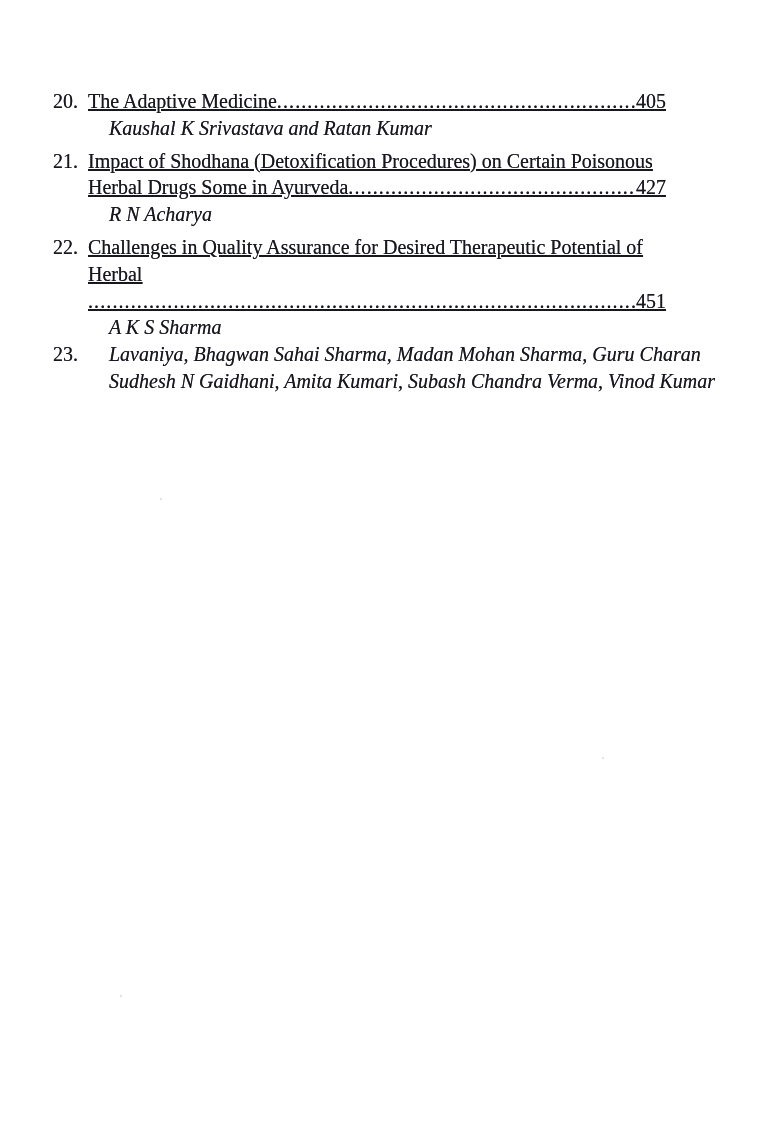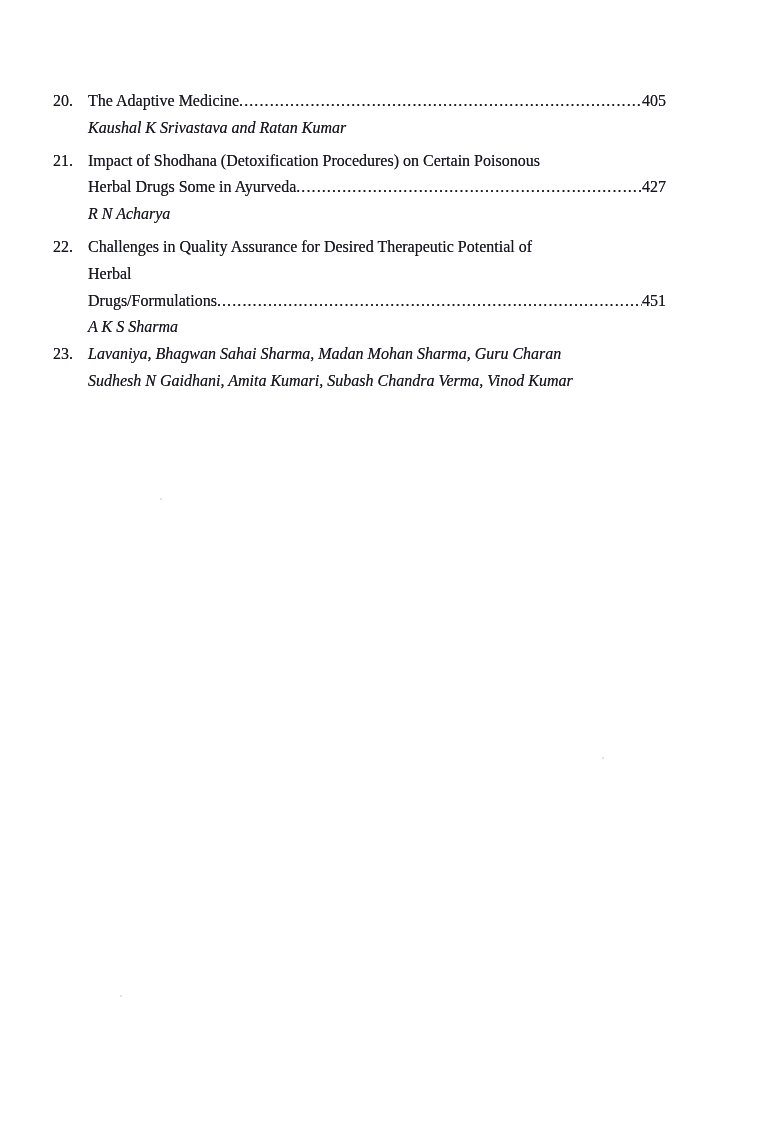--- a/index.html
+++ b/index.html
@@ -17,51 +17,51 @@
     color: #17171f;
   }
   .toc {
     position: absolute;
     left: 53px;
     top: 88px;
     width: 613px;
     list-style: none;
     margin: 0;
     padding: 0;
-    font-size: 16px;
+    font-size: 20px;
     line-height: 26.8px;
     text-shadow: 0 0 0.5px rgba(20,20,35,0.75); 
   }
   .entry {
     position: relative;
     padding-left: 35px;
   }
   .entry.gap-before { margin-top: 6px; }
   .entry-num {
     position: absolute;
     left: 0;
     top: 0;
     width: 35px;
   }
-  .tl { white-space: nowrap; }
+  .tl { white-space: nowrap; text-decoration: underline; }
   .tl.leader-line {
     display: flex;
     align-items: baseline;
   }
   .tl .t-text { white-space: nowrap; flex: 0 0 auto; }
   .leader {
     flex: 1 1 auto;
     overflow: hidden;
     white-space: nowrap;
     letter-spacing: 1.1px;
     min-width: 8px;
   }
   .pagenum { flex: 0 0 auto; }
   .authors { font-style: italic; }
-  .authors .a-line { white-space: nowrap; }
+  .authors .a-line { white-space: nowrap; margin-left: 21px; }
   .speck {
     position: absolute;
     border-radius: 50%;
     background: #d9d9d9;
   }
 </style>
 </head>
 <body>
 
 <div class="page">
@@ -87,21 +87,20 @@
         </div>
         <div class="authors">
           <div class="a-line">R N Acharya</div>
         </div>
       </li>
       <li class="entry gap-before">
         <span class="entry-num">22.</span>
         <div class="tl"><span>Challenges in Quality Assurance for Desired Therapeutic Potential of</span></div>
         <div class="tl"><span>Herbal</span></div>
         <div class="tl leader-line">
-          <span class="t-text">Drugs/Formulations</span>
           <span class="leader">................................................................................................................................................................</span>
           <span class="pagenum">451</span>
         </div>
         <div class="authors">
           <div class="a-line">A K S Sharma</div>
         </div>
       </li>
       <li class="entry">
         <span class="entry-num">23.</span>
         <div class="authors">

